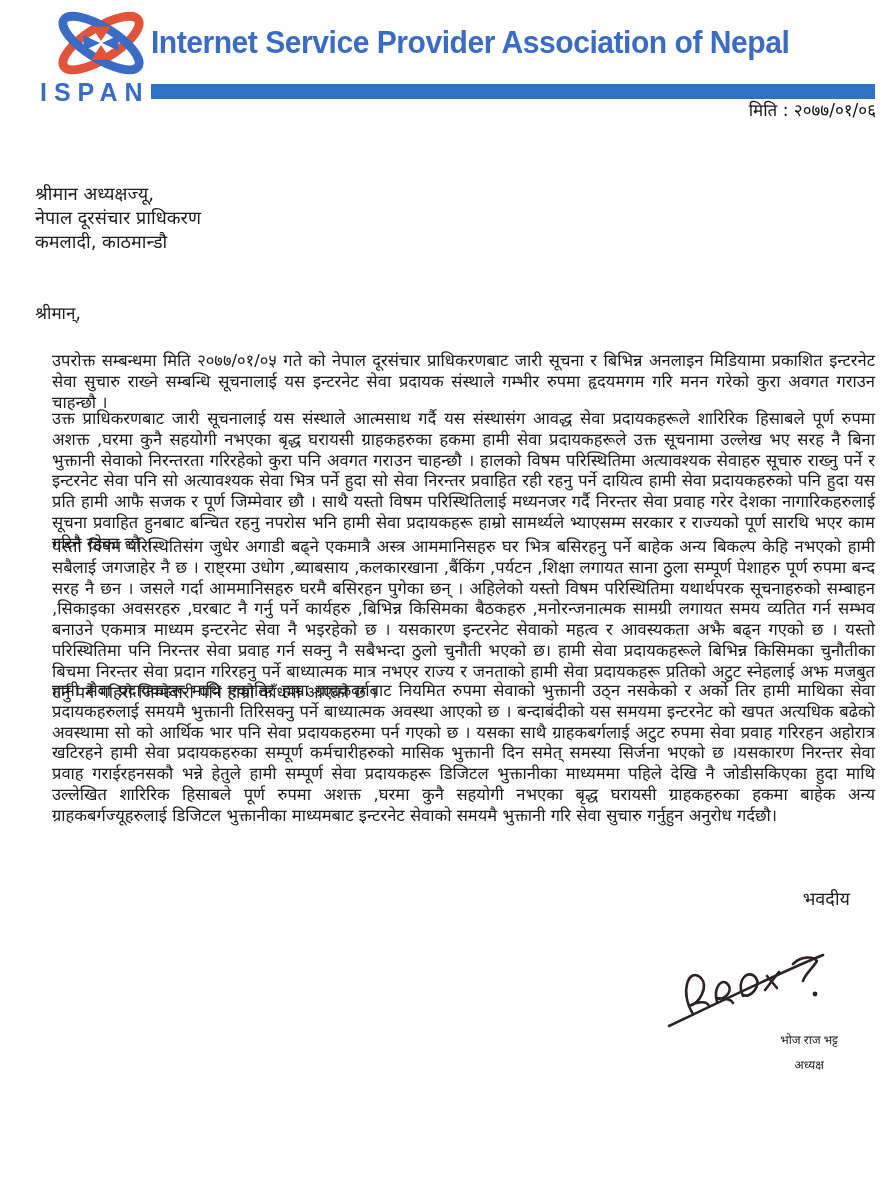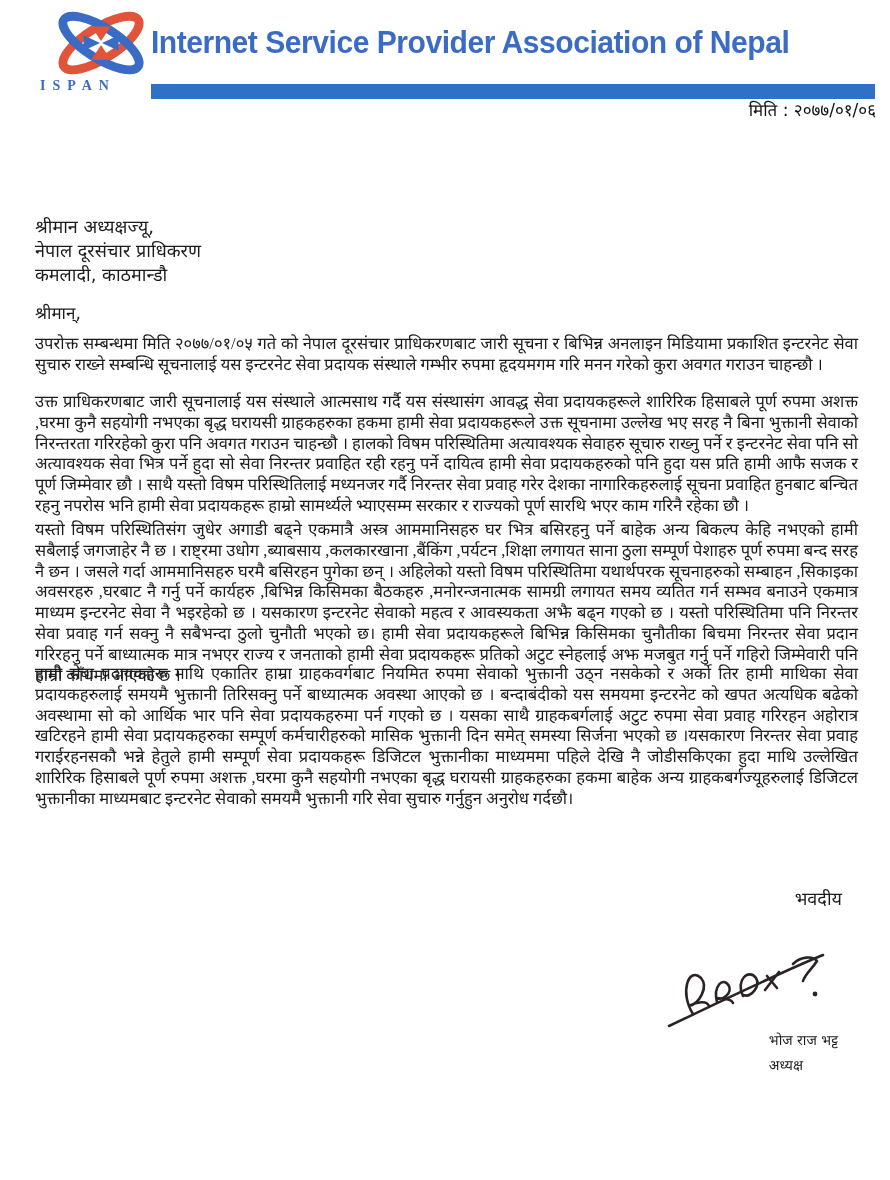--- a/index.html
+++ b/index.html
@@ -14,61 +14,61 @@
     width:890px;height:1180px;
     background:#ffffff;
     overflow:hidden;
     font-family:"DejaVu Sans",sans-serif;
     color:var(--ink);
   }
   
   .logo-mark{position:absolute;left:28px;top:6px;width:148px;height:78px;}
   .logo-acronym{
     position:absolute;left:40px;top:78px;
-    font-family:Liberation Serif, serif;
-    font-weight:bold;font-size:14px;letter-spacing:7px;
+    font-family:Liberation Sans, sans-serif;
+    font-weight:bold;font-size:25px;letter-spacing:7px;
     color:var(--brand-blue);
   }
   .org-name{
     position:absolute;left:151px;top:25px;width:740px;
     font-family:"Liberation Sans",sans-serif;
     font-weight:bold;font-size:31px;letter-spacing:-0.5px;
     color:var(--brand-blue);
     transform:scaleX(0.97);transform-origin:left center;
     white-space:nowrap;
   }
   .header-bar{
     position:absolute;left:151px;top:84px;width:724px;height:15px;
     background:var(--bar-blue);
   }
   .date-line{
     position:absolute;right:14px;top:98px;
     font-size:17px;color:#111;
   }
   
-  .recipient{position:absolute;left:35px;top:182px;font-size:18px;line-height:24px;margin-top:33px;}
+  .recipient{position:absolute;left:35px;top:182px;font-size:18px;line-height:24px;}
   .subject{
     position:absolute;left:35px;top:266px;width:823px;
     text-align:center;font-size:18px;font-weight:bold;
     text-decoration:underline;text-underline-offset:4px;
   }
   .salutation{position:absolute;left:35px;top:301px;font-size:17px;text-align:center;}
   .para{
-    position:absolute;left:35px;width:823px;margin:0;
-    font-size:16.5px;line-height:20.8px;text-align:justify;font-family:Liberation Serif, serif;
+    position:absolute;left:35px;width:823px;margin:17px;
+    font-size:16.5px;line-height:20.8px;text-align:justify;
   }
   .p1{top:334px;}
   .p2{top:392px;}
   .p3{top:520px;}
   .p4{top:664px;}
   .p5{top:808px;}
   
-  .valediction{position:absolute;right:48px;top:886px;font-size:18px;}
+  .valediction{position:absolute;right:40px;top:886px;font-size:18px;}
   .signature{position:absolute;left:663px;top:942px;width:172px;height:96px;}
-  .signatory{position:absolute;right:52px;top:1028px;text-align:left;font-size:14px;line-height:25px;}
+  .signatory{position:absolute;right:52px;top:1028px;text-align:center;font-size:12px;line-height:25px;font-family:Liberation Serif, serif;}
 </style>
 </head>
 <body>
 
 <div class="page">
 
   <svg class="logo-mark" viewBox="0 0 150 80" aria-hidden="true">
     <g fill="none" stroke-linecap="round">
       <ellipse cx="74" cy="38" rx="45" ry="16" stroke="var(--brand-red)" stroke-width="9" transform="rotate(-32 74 38)"></ellipse>
       <ellipse cx="74" cy="38" rx="45" ry="16" stroke="var(--brand-blue)" stroke-width="9" transform="rotate(32 74 38)"></ellipse>

